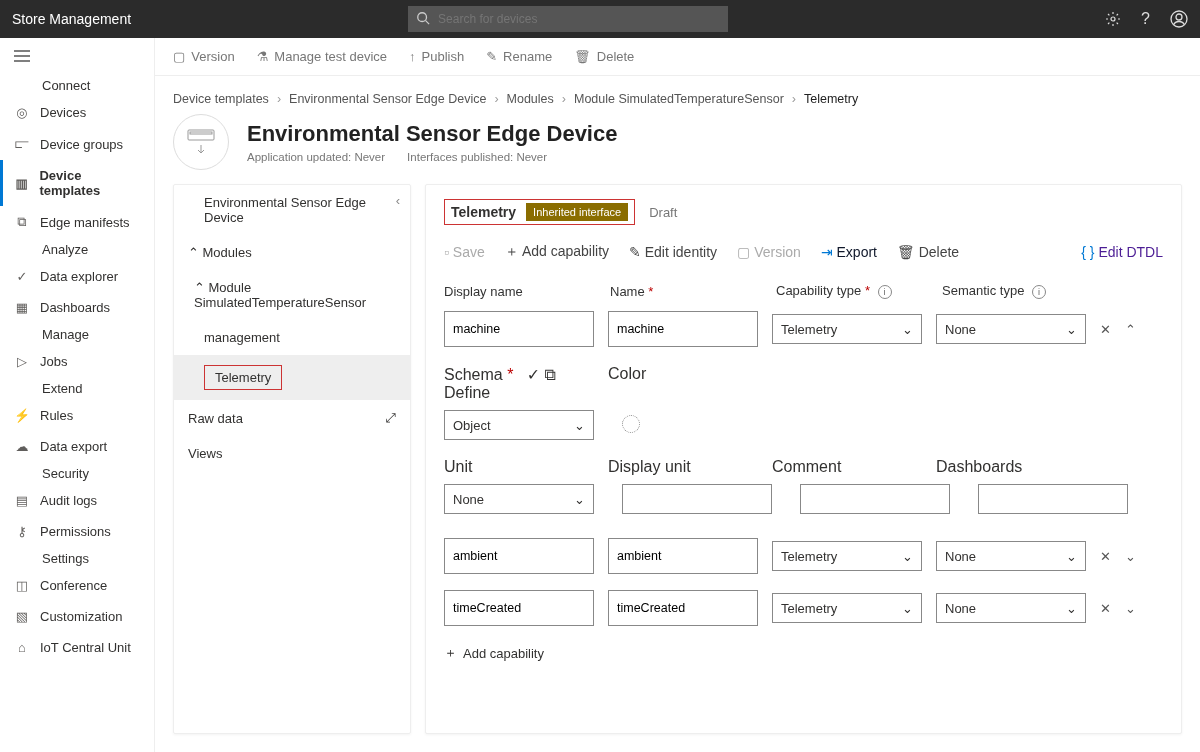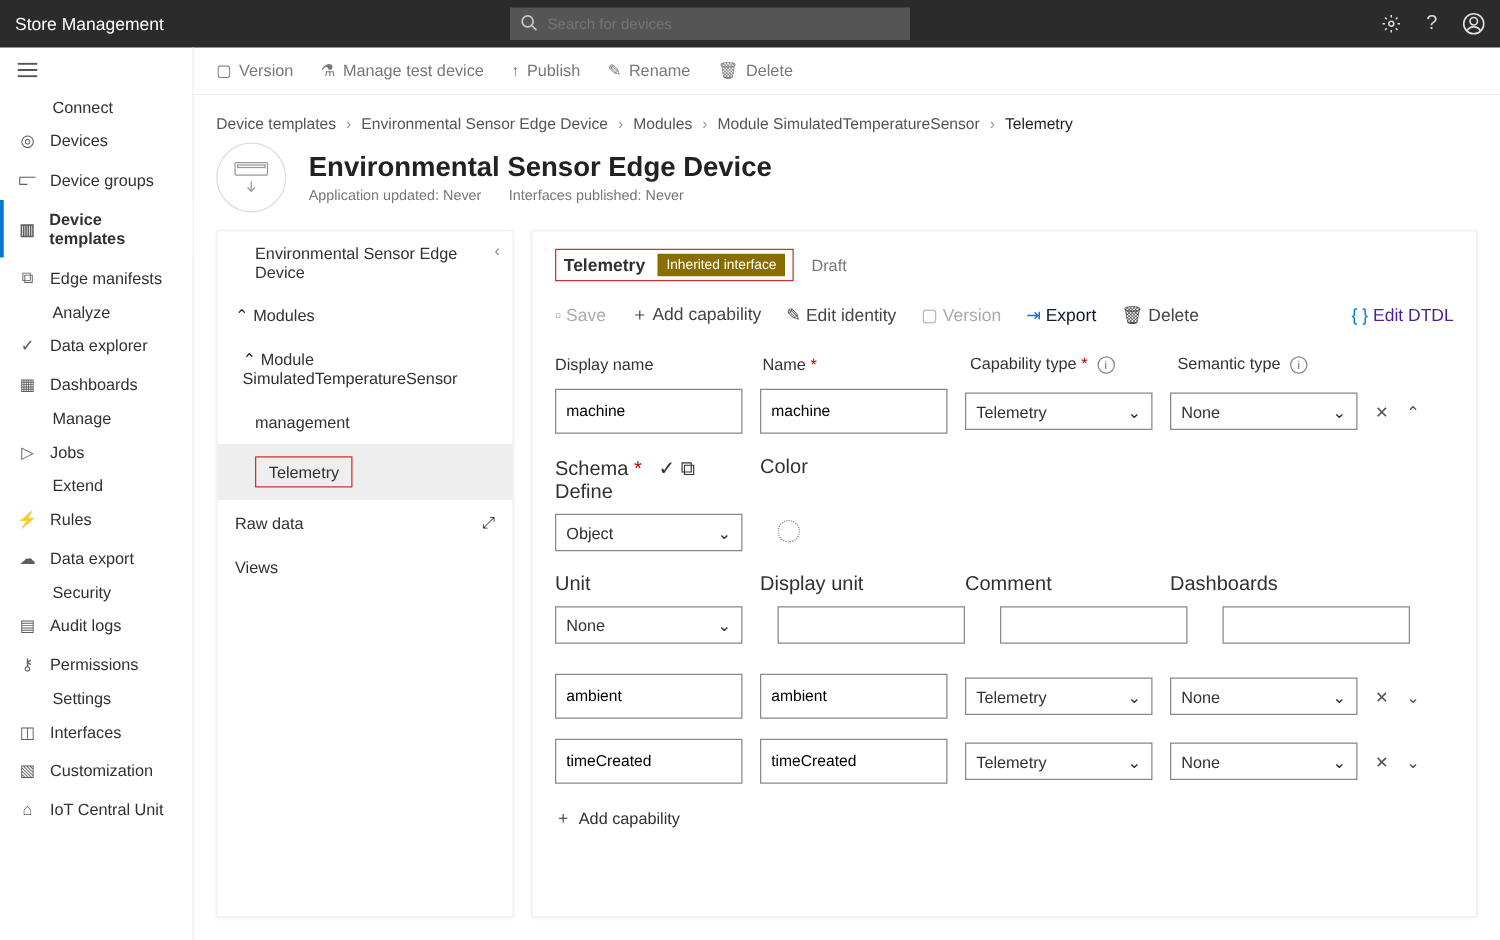--- a/index.html
+++ b/index.html
@@ -150,21 +150,21 @@
         <span class="icon">▤</span>
         <span>Audit logs</span>
       </div>
     <div class="item">
         <span class="icon">⚷</span>
         <span>Permissions</span>
       </div>
     <div class="section-label">Settings</div>
     <div class="item">
         <span class="icon">◫</span>
-        <span>Interfaces</span>
+        <span>Conference</span>
       </div>
     <div class="item">
         <span class="icon">▧</span>
         <span>Customization</span>
       </div>
     <div class="item">
         <span class="icon">⌂</span>
         <span>IoT Central Unit</span>
       </div>
   </div>

